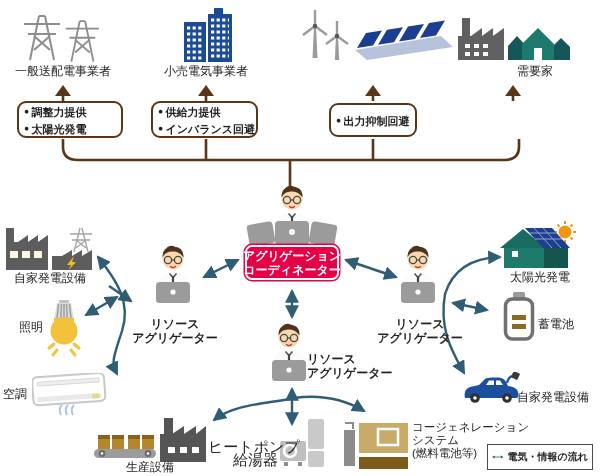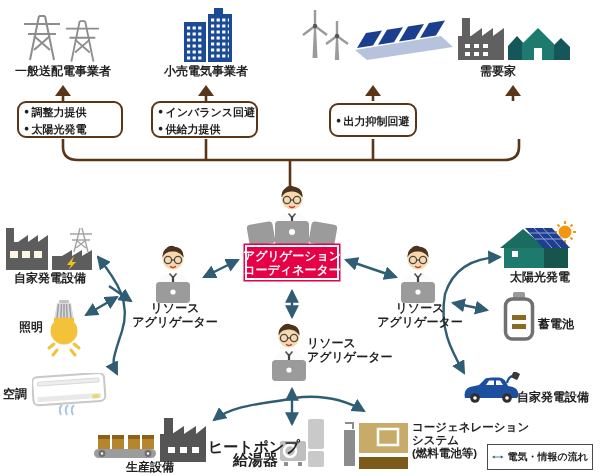--- a/index.html
+++ b/index.html
@@ -1,35 +1,35 @@
 <!DOCTYPE html>
 <html><head>
 <meta charset="utf-8">
 <style>
   html,body{margin:0;padding:0;background:#fff;}
   #stage{position:relative;width:600px;height:476px;background:#fff;overflow:hidden;
          font-family:"Liberation Sans","DejaVu Sans",sans-serif;color:#1f1f1f;}
   svg{display:block;}
   #wires{position:absolute;left:0;top:0;z-index:1;}
   .icon{position:absolute;z-index:2;}
-  .lbl{position:absolute;z-index:2;font-weight:bold;font-size:12px;line-height:14px;white-space:nowrap;color:#222;}
+  .lbl{position:absolute;z-index:2;font-weight:normal;font-size:12px;line-height:14px;white-space:nowrap;color:#222;}
   .ctr{text-align:center;}
   .rt{text-align:right;}
   .svc{position:absolute;z-index:2;background:#fff;border:2.5px solid #5a3517;border-radius:9px;
        box-sizing:border-box;display:flex;flex-direction:column;justify-content:center;padding:2px 5px;}
   .svc .it{font-weight:bold;font-size:11px;line-height:16px;white-space:nowrap;}
   .svc .it::before{content:"● ";font-size:8.5px;vertical-align:1.5px;}
   #vppbox{position:absolute;left:207px;top:141px;width:166px;height:20px;z-index:3;background:#fff;
           border:2.5px solid #5a3517;box-sizing:border-box;display:flex;align-items:center;justify-content:center;
           font-weight:bold;font-size:11px;white-space:nowrap;}
   #coord{position:absolute;left:245px;top:245px;width:94px;height:35px;z-index:5;background:#e60046;
-         border:2px solid #fff;box-shadow:0 0 0 1.5px #e60046;border-radius:0;color:#fff;box-sizing:border-box;
+         border:2px solid #fff;box-shadow:0 0 0 1.5px #e60046;border-radius:7px;color:#fff;box-sizing:border-box;
          display:flex;flex-direction:column;align-items:center;justify-content:center;
          font-weight:bold;font-size:12px;line-height:14px;white-space:nowrap;}
-  .ra-lbl{position:absolute;z-index:2;font-weight:bold;font-size:12px;line-height:13.5px;white-space:nowrap;}
+  .ra-lbl{position:absolute;z-index:2;font-weight:bold;font-size:12px;line-height:13.5px;white-space:nowrap;margin-top:16px;}
   #legend{position:absolute;left:487px;top:444px;width:106px;height:26px;z-index:2;background:#fff;
           border:1.5px solid #4a4a4a;box-sizing:border-box;display:flex;align-items:center;gap:4px;padding:0 4px;}
   #legend .tx{font-weight:bold;font-size:10px;white-space:nowrap;}
 </style>
 </head>
 <body>
 
 <div id="stage">
 
   <svg width="0" height="0" style="position:absolute" aria-hidden="true">
@@ -133,22 +133,22 @@
         <line x1="28" y1="22" x2="46" y2="22"></line>
       <line x1="28" y1="28" x2="46" y2="28"></line>
         <line x1="28" y1="34" x2="46" y2="34"></line>
       <line x1="28" y1="40" x2="46" y2="40"></line>
         <line x1="28" y1="46" x2="46" y2="46"></line>
       <line x1="28" y1="52" x2="46" y2="52"></line>
     </g>
   </svg>
   <div class="lbl ctr" style="left:146px;top:64px;width:120px">小売電気事業者</div>
   <div class="svc" style="left:151px;top:101px;width:107px;height:37px">
+    <div class="it">供給力提供</div>
     <div class="it">インバランス回避</div>
-    <div class="it">供給力提供</div>
   </div>
 
   <svg class="icon" style="left:293px;top:6px" width="160" height="54" viewBox="0 0 160 54">
     <g stroke="#9b9b9b" stroke-width="2.4" fill="none">
       <path d="M22,20 V4 M22,20 L10,29 M22,20 L34,29"></path>
       <path d="M44,30 V15 M44,30 L33,38 M44,30 L55,38"></path>
     </g>
     <path d="M21,20 L19.5,52 H24.5 L23,20 Z" fill="#9b9b9b"></path>
     <path d="M43,30 L41.8,54 H46.2 L45,30 Z" fill="#9b9b9b"></path>
     <circle cx="22" cy="20" r="2.2" fill="#555"></circle>
@@ -172,21 +172,21 @@
         <rect x="27" y="30" width="5" height="4"></rect>
       <rect x="9" y="38" width="5" height="4"></rect>
         <rect x="18" y="38" width="5" height="4"></rect>
         <rect x="27" y="38" width="5" height="4"></rect>
     </g>
     <path d="M52,46 V32 L61,22 L70,32 V46 Z" fill="#14565a"></path>
     <path d="M96,46 V33 L105,24 L114,33 V46 Z" fill="#14565a"></path>
     <path d="M66,46 V30 L82,14 L98,30 V46 Z" fill="#1d7a6c"></path>
     <rect x="78" y="34" width="8" height="12" fill="#fff"></rect>
   </svg>
-  <div class="lbl ctr" style="left:448px;top:64px;width:100px">需要家</div>
+  <div class="lbl ctr" style="left:485px;top:64px;width:100px">需要家</div>
 
 
   <svg class="icon" style="left:246px;top:182px" width="92" height="66">
     <use href="#sym-person3"></use>
   </svg>
   <div id="coord">
     <div>アグリゲーション</div>
     <div>コーディネーター</div>
   </div>
 

